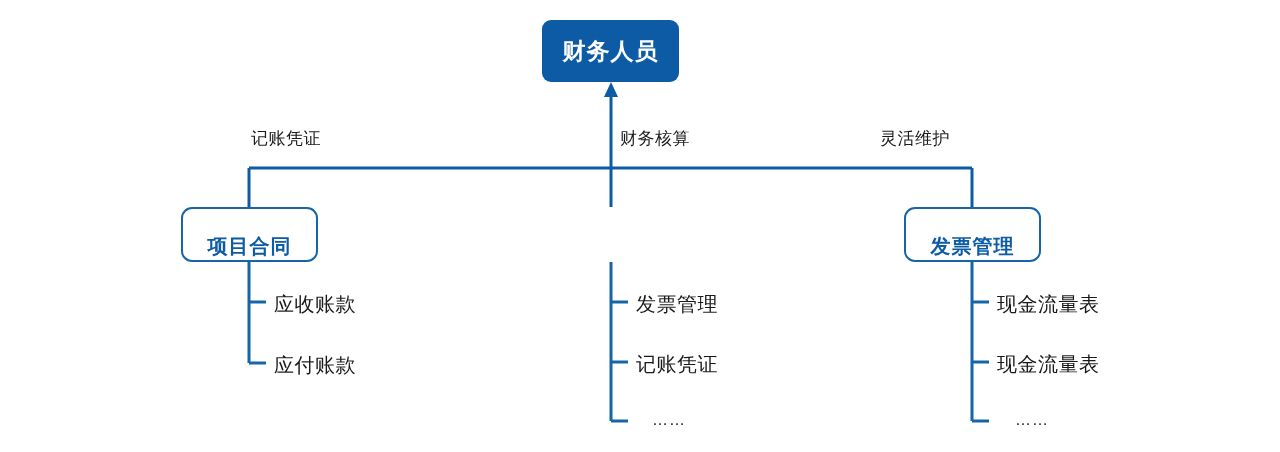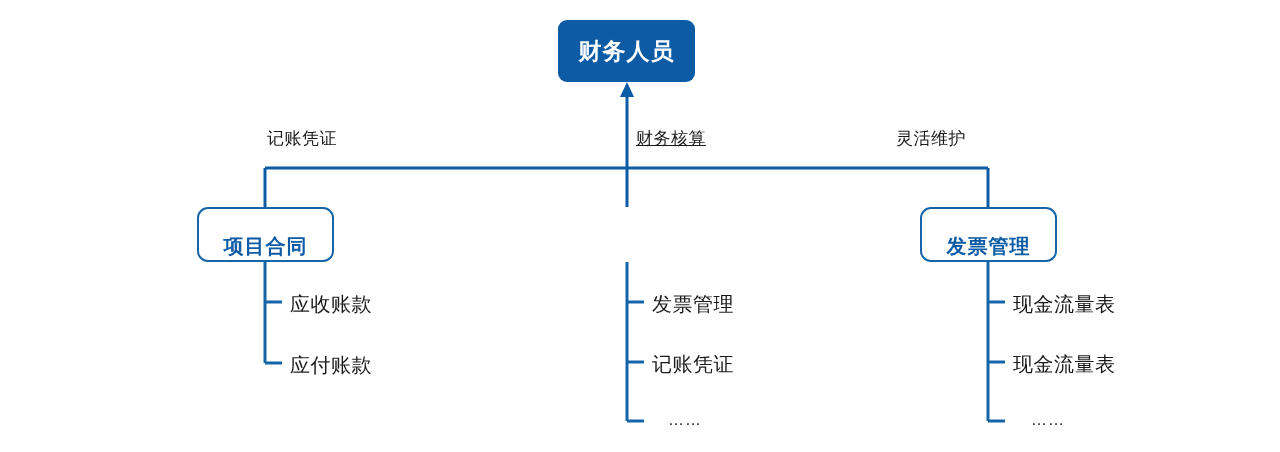--- a/index.html
+++ b/index.html
@@ -9,21 +9,21 @@
   }
   body {
     width: 1280px;
     height: 452px;
     position: relative;
     overflow: hidden;
     font-family: "Liberation Sans", "DejaVu Sans", sans-serif;
   }
   #canvas {
     position: absolute;
-    left: 16px;
+    left: 0;
     top: 0;
     width: 1116px;
     height: 452px;
     padding-left: 13px;
   }
   .layer-svg {
     position: absolute;
     left: 0;
     top: 0;
     width: 1280px;
@@ -105,21 +105,21 @@
     <line x1="972" y1="302" x2="989" y2="302" stroke="#1565A8" stroke-width="3"></line>
     <line x1="972" y1="362" x2="989" y2="362" stroke="#1565A8" stroke-width="3"></line>
     <line x1="972" y1="421" x2="989" y2="421" stroke="#1565A8" stroke-width="3"></line>
   </svg>
 
   <div class="node-box root-box" style="left:542px; top:20px; width:137px; height:62px;">
     <span>财务人员</span>
   </div>
 
   <div class="edge-label" style="left:251px; top:127px;">记账凭证</div>
-  <div class="edge-label" style="left:620px; top:127px;text-decoration:underline;">财务核算</div>
+  <div class="edge-label" style="left:620px; top:127px;">财务核算</div>
   <div class="edge-label" style="left:880px; top:127px;">灵活维护</div>
 
   <div class="node-box branch-box" style="left:181px; top:207px; width:137px; height:55px;">
     <span>项目合同</span>
   </div>
   <div class="node-box branch-box" style="left:904px; top:207px; width:137px; height:55px;">
     <span>发票管理</span>
   </div>
 
   <div class="leaf-label" style="left:274px; top:291px;">应收账款</div>

